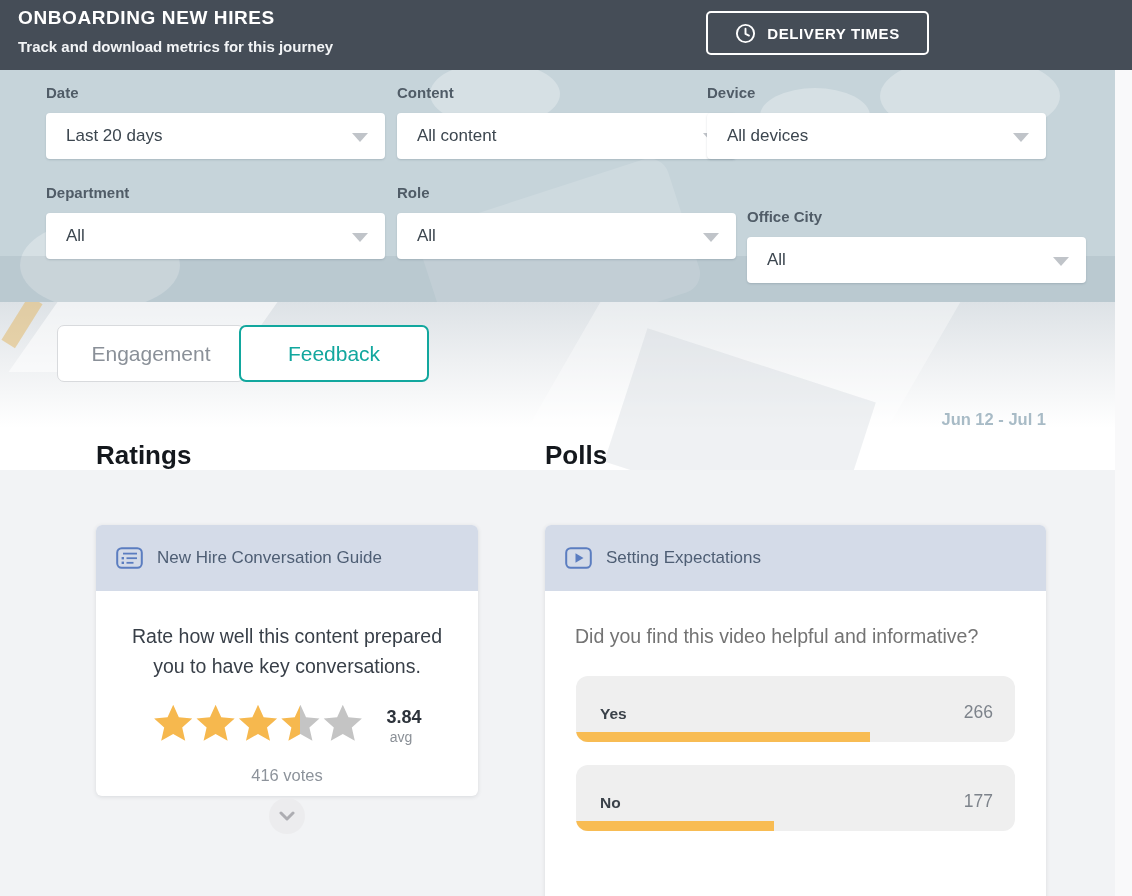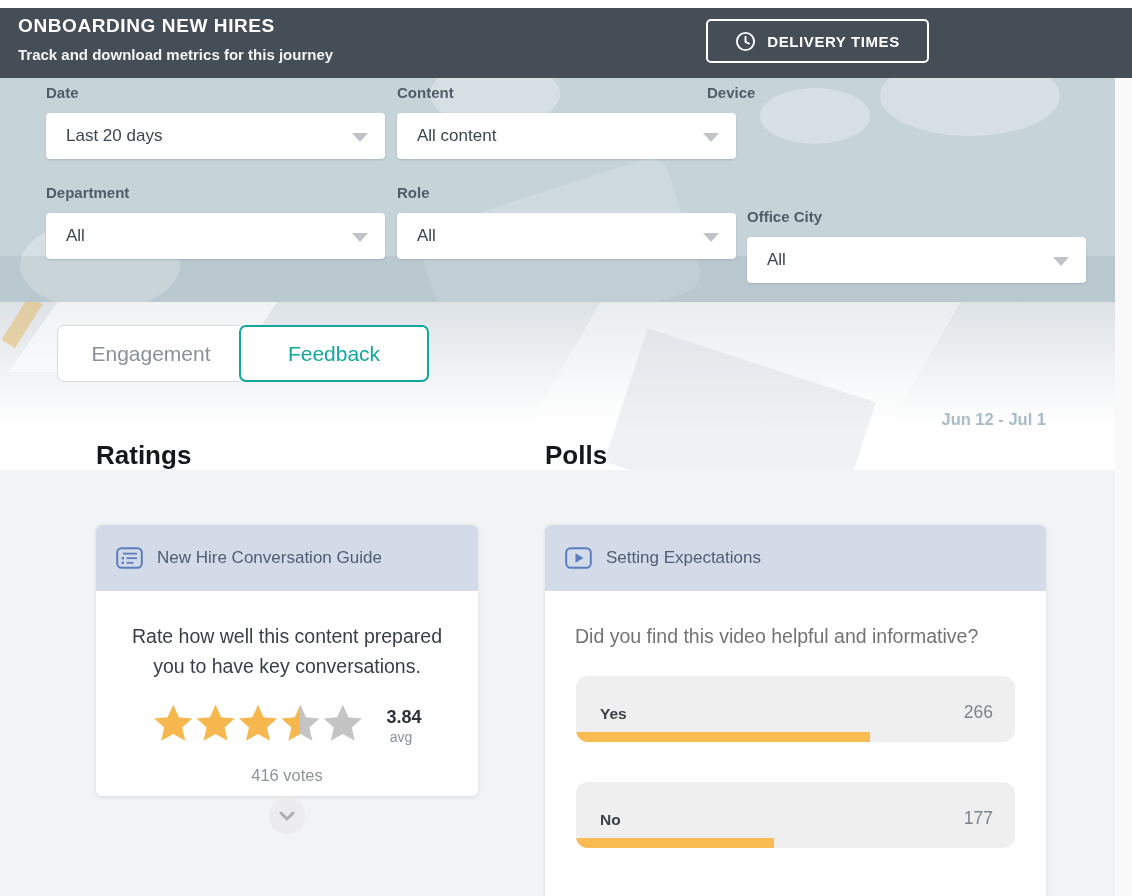--- a/index.html
+++ b/index.html
@@ -1,21 +1,21 @@
 <!DOCTYPE html>
 <html><head>
 <meta charset="utf-8">
 <style>
   * { margin:0; padding:0; box-sizing:border-box; }
   html,body { width:1132px; height:896px; }
   body { font-family:"Liberation Sans","DejaVu Sans",sans-serif; background:#ffffff; }
   .page { position:relative; width:1132px; height:896px; overflow:hidden; background:#fff; }
 
   
-  .topbar { position:absolute; left:0; top:8px; width:1132px; height:70px; background:#454d57; z-index:30;padding-left:36px; }
+  .topbar { position:absolute; left:0; top:0; width:1132px; height:70px; background:#454d57; z-index:30;padding-left:36px; }
   .topbar-title { position:absolute; left:18px; top:7px; color:#ffffff; font-size:19px; font-weight:700; letter-spacing:.6px; }
   .topbar-sub { position:absolute; left:18px; top:38px; color:#f2f4f6; font-size:15px; font-weight:600; }
   .delivery-btn { position:absolute; left:706px; top:11px; width:223px; height:44px; border:2px solid #ffffff; border-radius:5px;
     background:transparent; color:#ffffff; font-size:15px; font-weight:700; letter-spacing:.6px;
     display:flex; align-items:center; justify-content:center; gap:11px; cursor:pointer; font-family:inherit; }
 
   
   .filterband { position:absolute; left:0; top:70px; width:1132px; height:232px; background:#c6d4da; overflow:hidden; }
   .cloud { position:absolute; background:rgba(255,255,255,.28); border-radius:50%; }
   .filterband .shade { position:absolute; left:0; bottom:0; width:100%; height:46px; background:rgba(90,110,125,.10); }
@@ -56,21 +56,21 @@
   .avg-num { font-size:18px; color:#2d333b; font-weight:600;margin-left:6px; }
   .avg-lbl { font-size:14px; color:#8b9097; margin-top:1px; }
   .votes { margin-top:17px; text-align:center; font-size:16.5px; color:#8d939b; font-weight:500; }
   .expand-btn { margin:13px auto 0; width:36px; height:36px; border-radius:50%; background:#ececee; border:none;
     display:flex; align-items:center; justify-content:center; cursor:pointer; }
 
   #polls-card { left:545px; top:525px; width:501px; height:400px; }
   .poll-question { margin:30px 30px 0; font-size:19.5px; line-height:30px; color:#737373; }
   .poll-option { position:relative; margin:0 31px; height:66px; background:#efefef; border-radius:12px; overflow:hidden; }
   .poll-option.first { margin-top:25px; }
-  .poll-option.second { margin-top:40px; }
+  .poll-option.second { margin-top:23px; }
   .poll-label { position:absolute; left:24px; top:29px; font-size:15.5px; font-weight:600; color:#3a4149; }
   .poll-count { position:absolute; right:22px; top:26px; font-size:17.5px; color:#7d838b; }
   .poll-bar { position:absolute; left:0; bottom:0; height:10px; background:#f8bc53; border-radius:0 0 0 4px; }
 
   
   .gutter { position:absolute; right:0; top:70px; width:17px; height:826px; background:#f9f9fa; z-index:20; }
 </style>
 </head>
 <body>
 
@@ -107,20 +107,24 @@
     </div>
     <div class="filter-group" style="left:397px;top:14px;">
       <span class="filter-label">Content</span>
       <div class="dropdown">
         <span class="dropdown-value">All content</span>
         <span class="dd-caret"></span>
       </div>
     </div>
     <div class="filter-group" style="left:707px;top:14px;">
       <span class="filter-label">Device</span>
+      <div class="dropdown">
+        <span class="dropdown-value">All devices</span>
+        <span class="dd-caret"></span>
+      </div>
     </div>
     <div class="filter-group" style="left:46px;top:114px;">
       <span class="filter-label">Department</span>
       <div class="dropdown">
         <span class="dropdown-value">All</span>
         <span class="dd-caret"></span>
       </div>
     </div>
     <div class="filter-group" style="left:397px;top:114px;">
       <span class="filter-label">Role</span>

